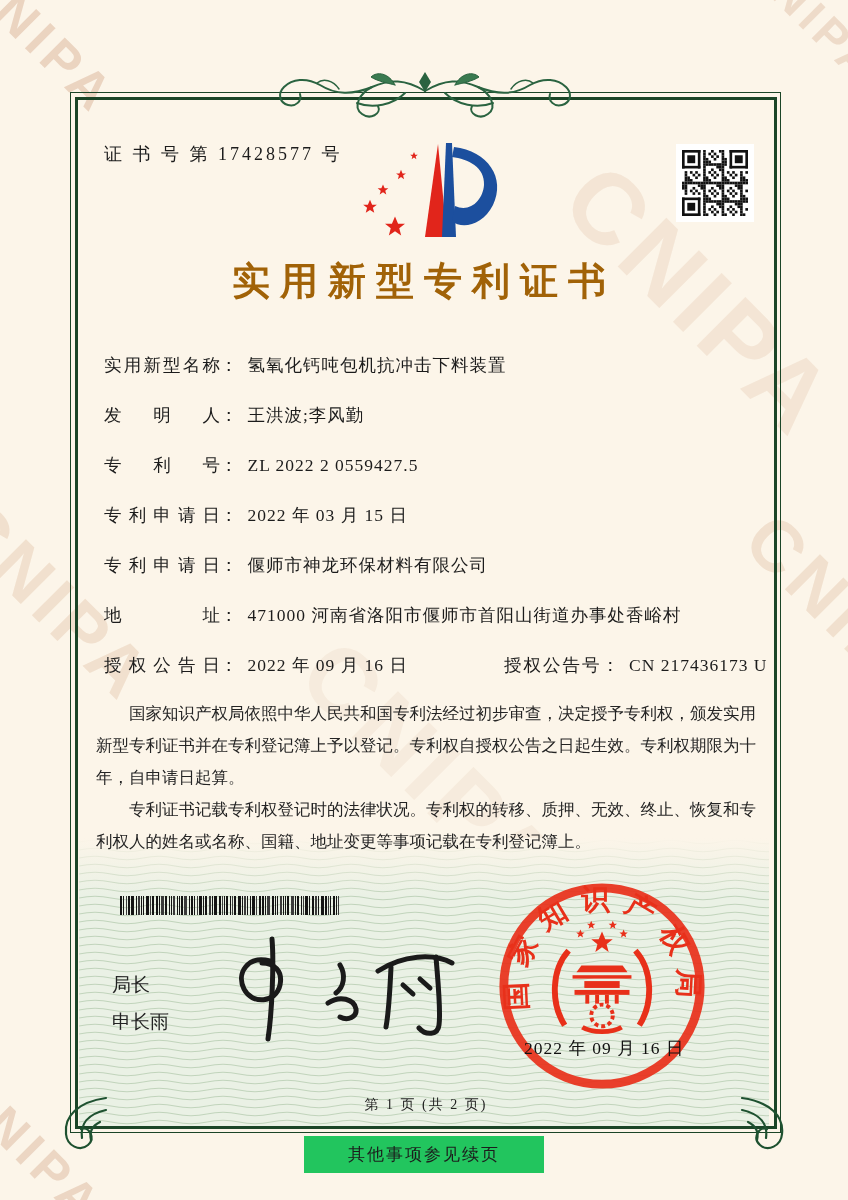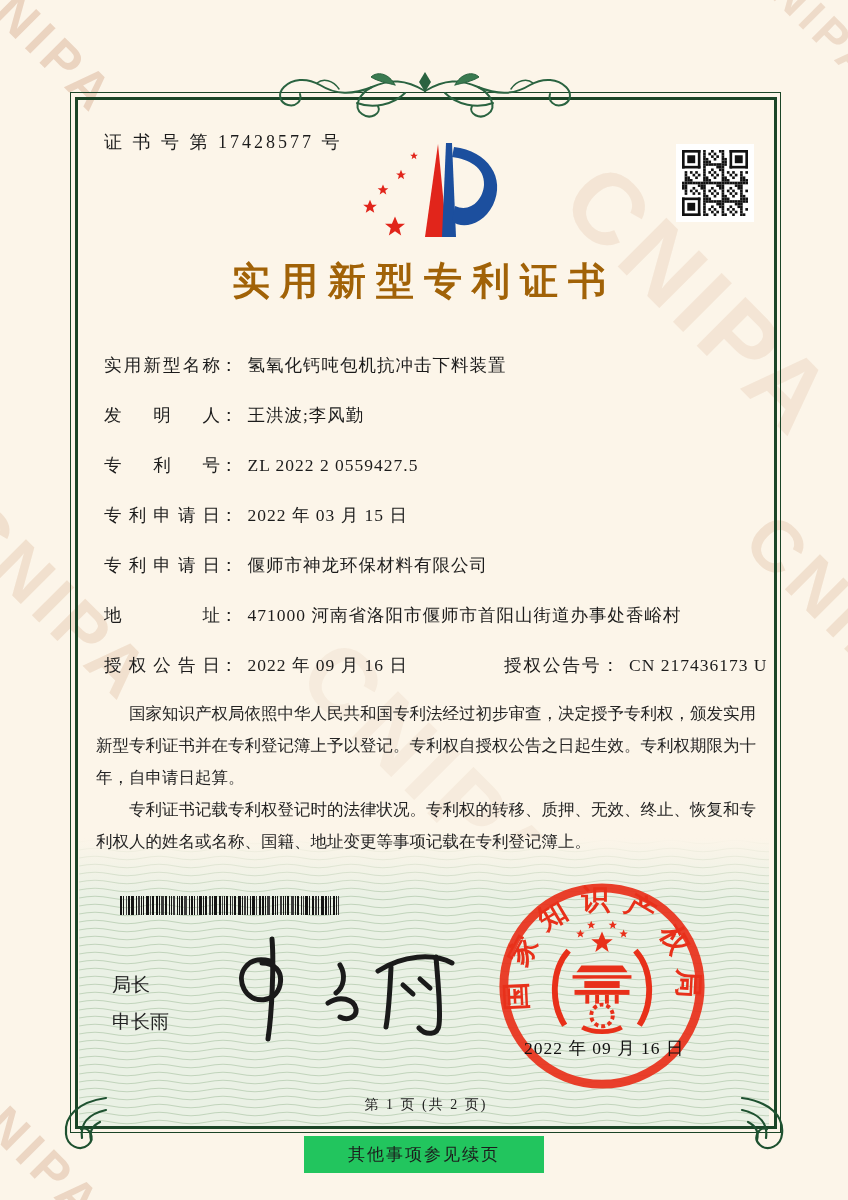--- a/index.html
+++ b/index.html
@@ -27,21 +27,21 @@
     border:1.5px solid #1b4527; pointer-events:none;}
   .border-inner{position:absolute; z-index:3; left:75px; top:97px; width:696px; height:1026px;
     border:3px solid #1b4527; pointer-events:none;}
   .flourish{position:absolute; z-index:4; left:264px; top:58px;}
   .corner-orn{position:absolute; z-index:4;}
   
   .greenband{position:absolute; z-index:2; left:79px; top:838px; width:690px; height:288px;}
   .greenband .fade{position:absolute; left:0; top:0; width:100%; height:58px;
     background:linear-gradient(to bottom,#fcf5e9 0%,rgba(252,245,233,0) 100%);}
   
-  .cert-no{position:absolute; z-index:5; left:104px; top:130px; font-size:18px; letter-spacing:3px;}
+  .cert-no{position:absolute; z-index:5; left:104px; top:142px; font-size:18px; letter-spacing:3px;}
   .logo{position:absolute; z-index:5; left:352px; top:134px;}
   .qr{position:absolute; z-index:5; left:676px; top:144px; width:78px; height:78px; background:#ffffff;
     display:flex; align-items:center; justify-content:center;}
   .title{position:absolute; z-index:5; left:0; width:848px; top:256px; text-align:center;
     font-size:38px; font-weight:bold; letter-spacing:10px; color:#a16207;}
   
   .fields{position:absolute; z-index:5; left:104px; top:352px; width:660px; font-size:17.5px;}
   .frow{position:relative; height:50px; line-height:26px; white-space:nowrap;}
   .flabel{display:inline-block; width:116px; text-align:justify; text-align-last:justify; vertical-align:top;}
   .fvalue{margin-left:10px; letter-spacing:1px;}

